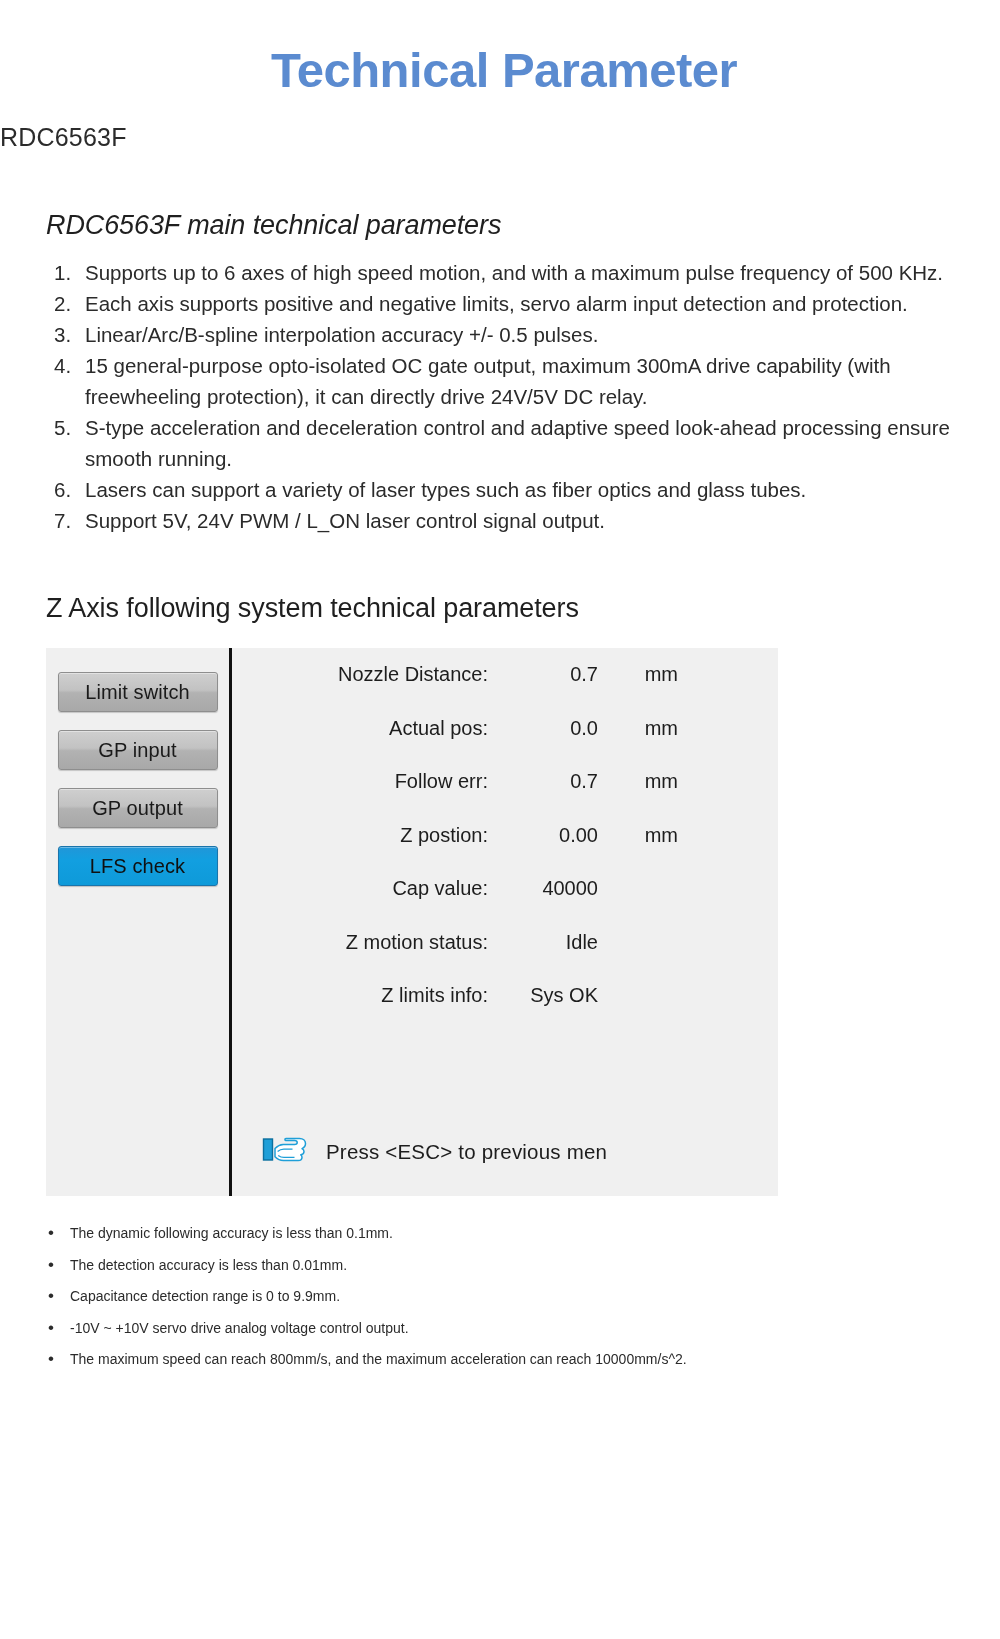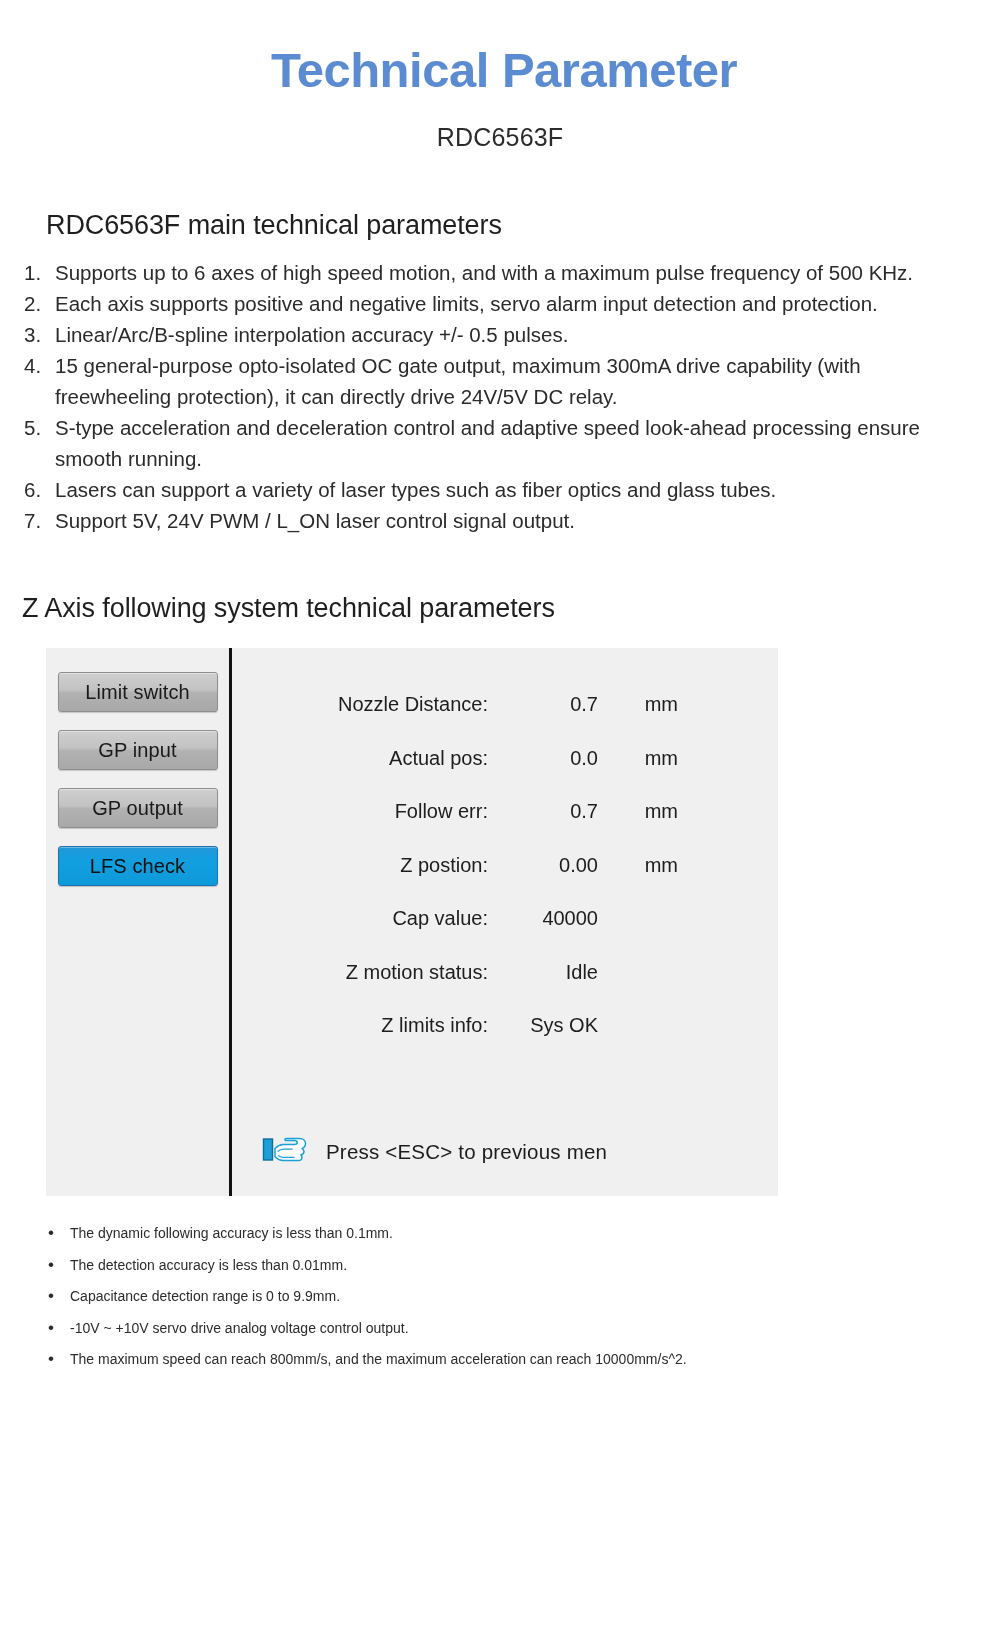--- a/index.html
+++ b/index.html
@@ -29,44 +29,44 @@
     font-size: 49px;
     font-weight: bold;
     letter-spacing: -0.5px;
     margin: 0;
     padding-top: 42px;
     line-height: 1.15;
     font-family: "Liberation Sans", sans-serif;
     padding-left: 8px;
   }
   .doc-subtitle {
-    text-align: center;
+    text-align: left;
     color: #2b2b2b;
     font-size: 25px;
     font-weight: 400;
     margin: 0;
     padding-top: 25px;
     letter-spacing: 0.2px;
   }
 
   
   .section-heading {
     font-size: 27px;
     font-weight: 400;
     color: #1f1f1f;
     margin: 0;
     letter-spacing: -0.1px;
   }
-  #sec1-heading { padding: 58px 6px 0 46px; }
-  #sec2-heading { padding: 57px 0 0 22px; }
+  #sec1-heading { padding: 58px 6px 0 46px; font-style: italic; }
+  #sec2-heading { padding: 57px 0 0 46px; }
 
   
   ol.num-list {
     margin: 16px 0 0 0;
-    padding: 0 0 0 24px;
+    padding: 0 0 0 54px;
     list-style: none;
     counter-reset: item;
   }
   ol.num-list > li {
     position: relative;
     counter-increment: item;
     font-size: 20.5px;
     line-height: 31px;
     color: #2b2b2b;
     padding-left: 31px;
@@ -119,21 +119,20 @@
   .panel-left {
     width: 186px;
     flex: 0 0 186px;
     border-right: 3px solid #111111;
     box-sizing: border-box;
     padding: 24px 0 0 0;
   }
   .panel-right {
     flex: 1 1 auto;
     position: relative;
-    padding-top: 30px;
     box-sizing: border-box;
   }
 
   .btn {
     width: 160px;
     height: 40px;
     margin: 0 auto 18px auto;
     display: flex;
     align-items: center;
     justify-content: center;

